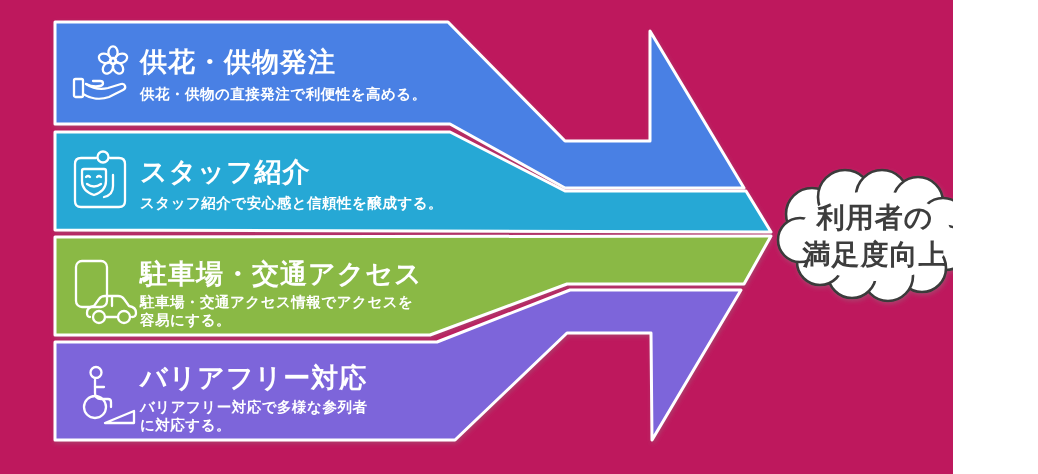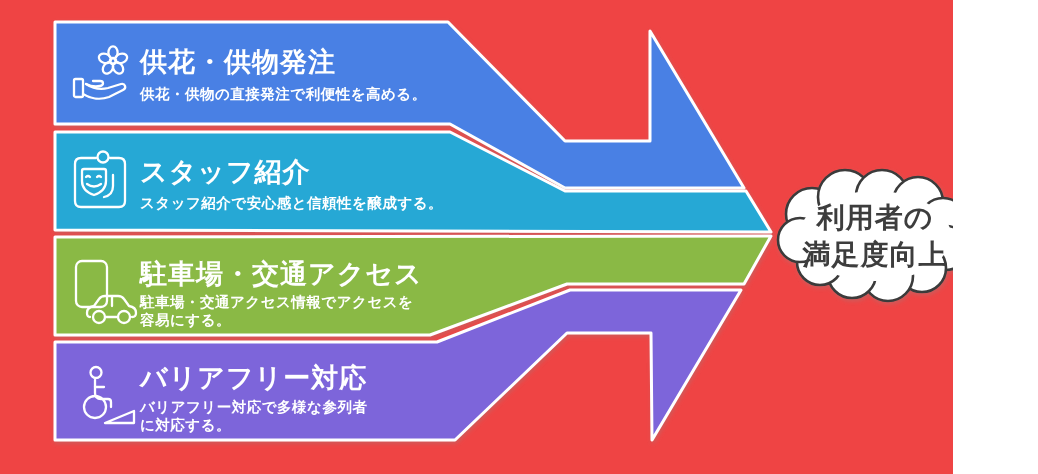--- a/index.html
+++ b/index.html
@@ -1,17 +1,17 @@
 <!DOCTYPE html>
 <html><head>
 <meta charset="utf-8">
 <style>
   html,body{margin:0;padding:0;background:#fff;}
   .stage{
-    position:relative;width:953px;height:474px;background:#ef4444;overflow:hidden;
+    position:relative;width:953px;height:474px;background:#be185d;overflow:hidden;
     font-family:"Liberation Sans",sans-serif;
   }
   svg text{font-family:"Liberation Sans",sans-serif;}
   .band-title{fill:#ffffff;font-weight:bold;font-size:27px;letter-spacing:1px;}
   .band-desc{fill:#ffffff;font-weight:600;font-size:14.5px;letter-spacing:0.5px;}
   .cloud-text{fill:#3d3d3d;font-weight:bold;font-size:28px;letter-spacing:1px;}
   .icon{stroke:#ffffff;stroke-width:2.3;fill:none;stroke-linecap:round;stroke-linejoin:round;}
 </style>
 </head>
 <body>

